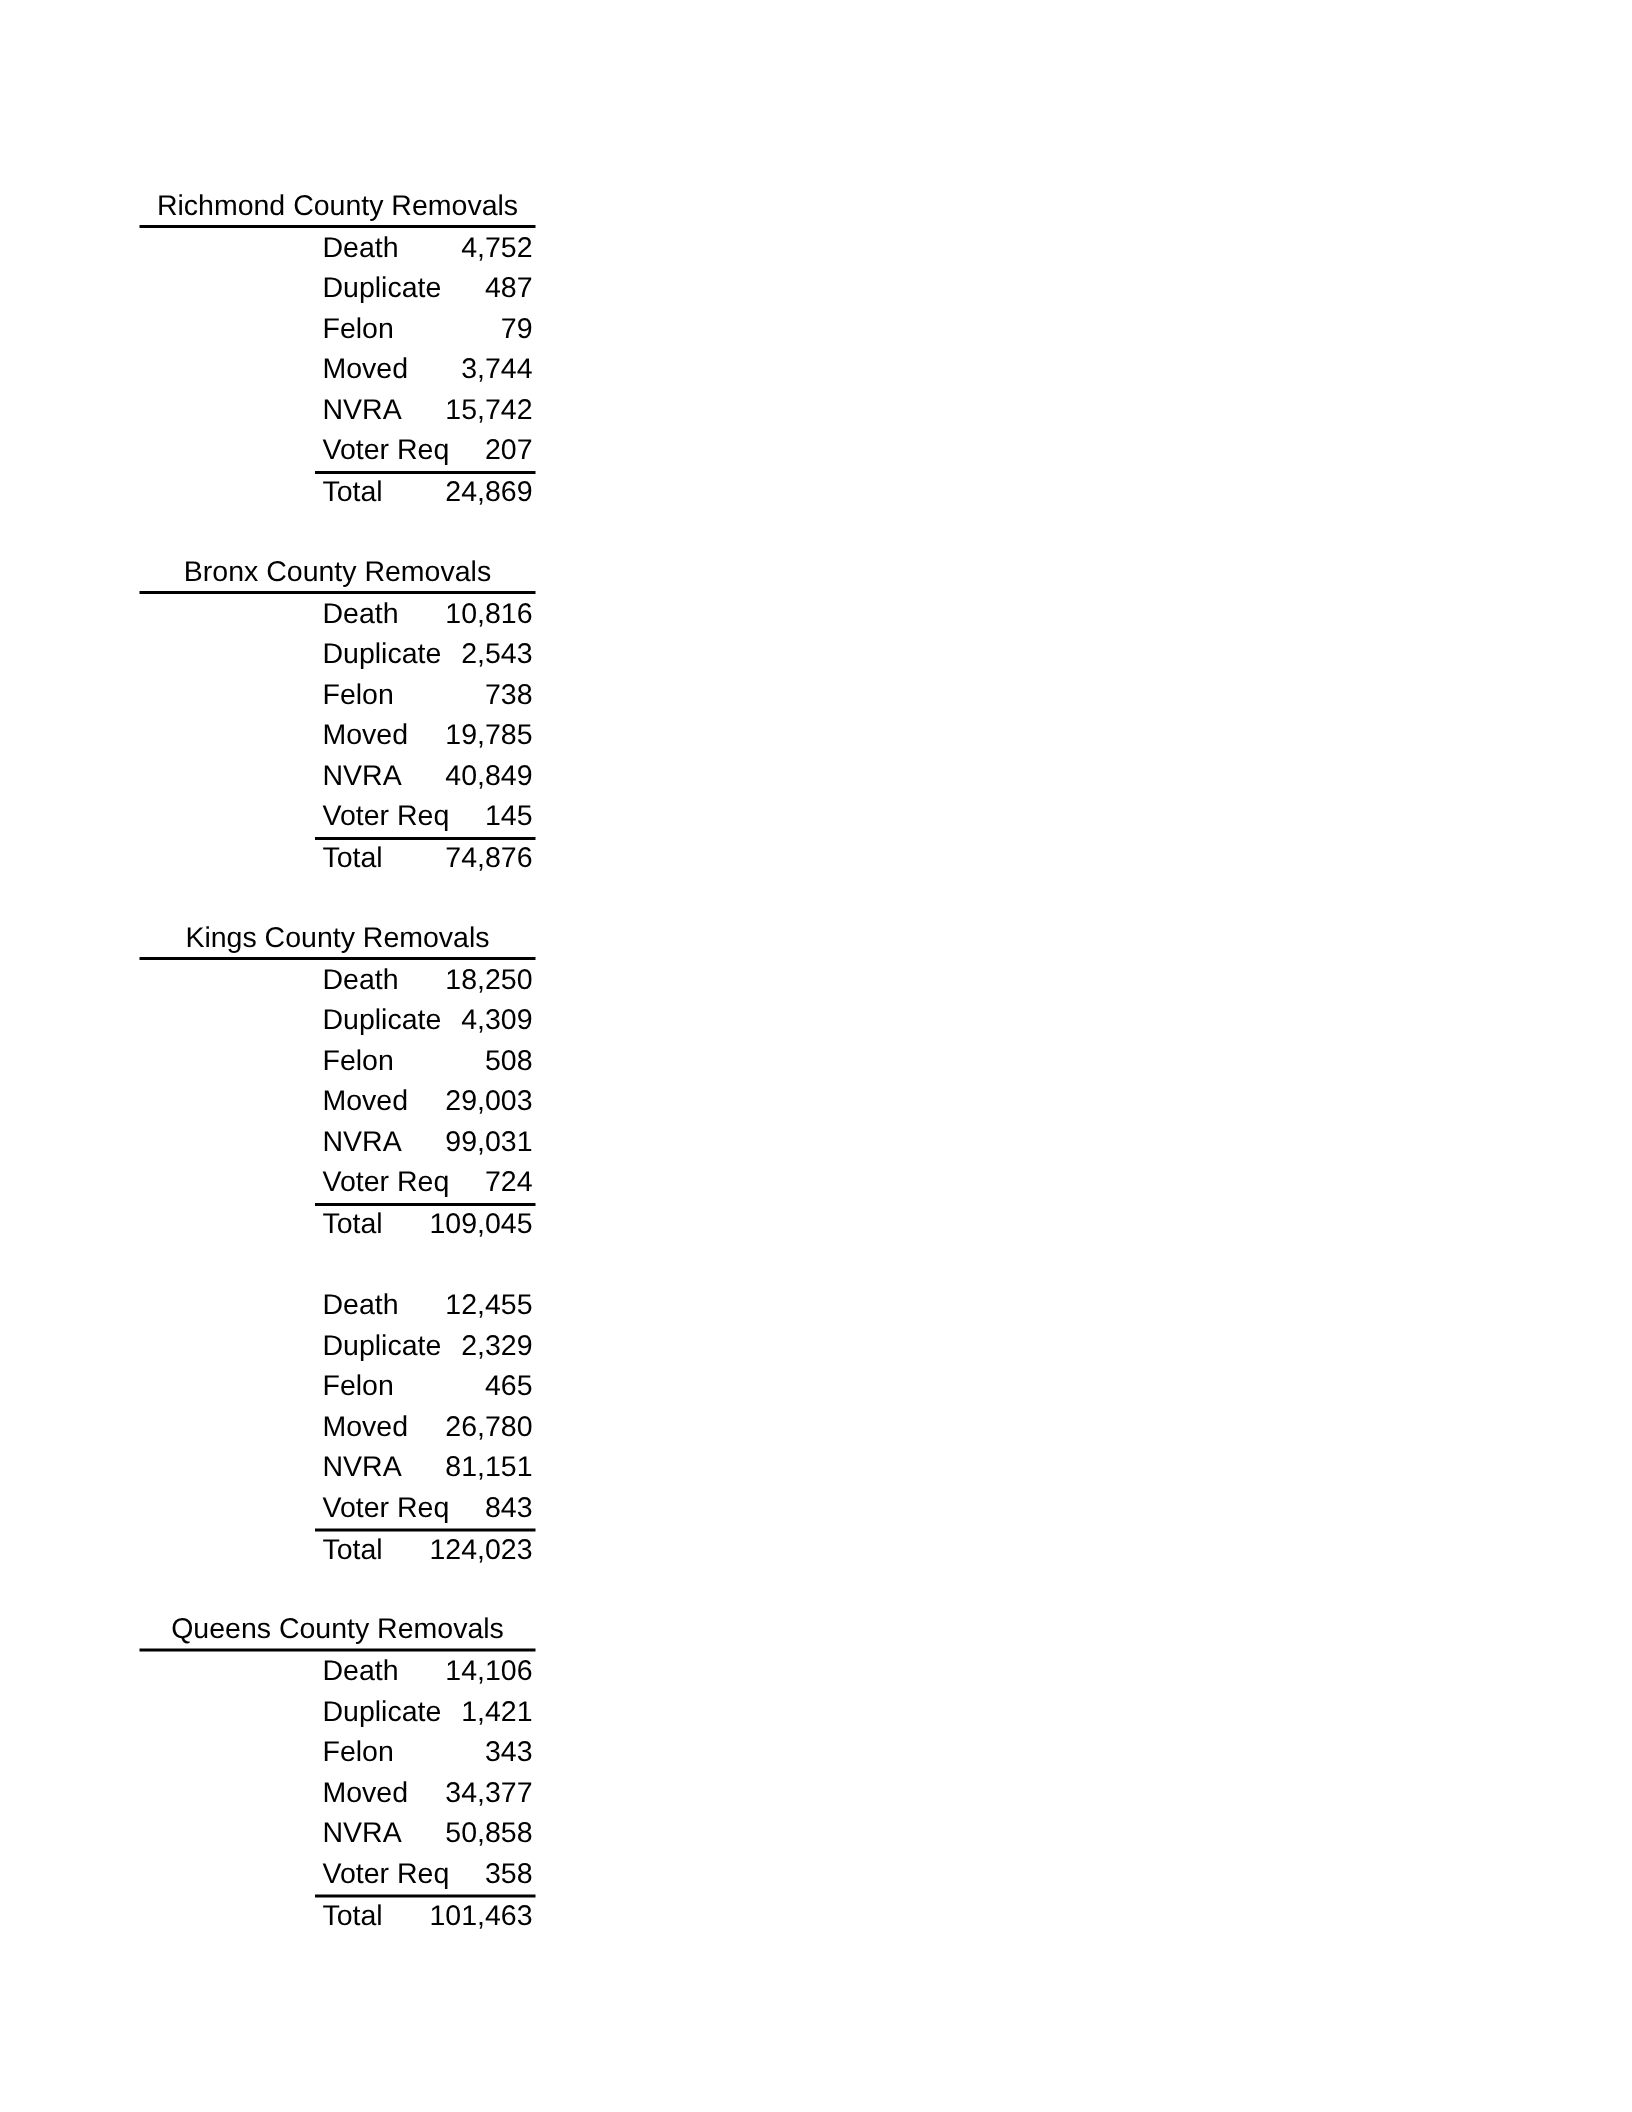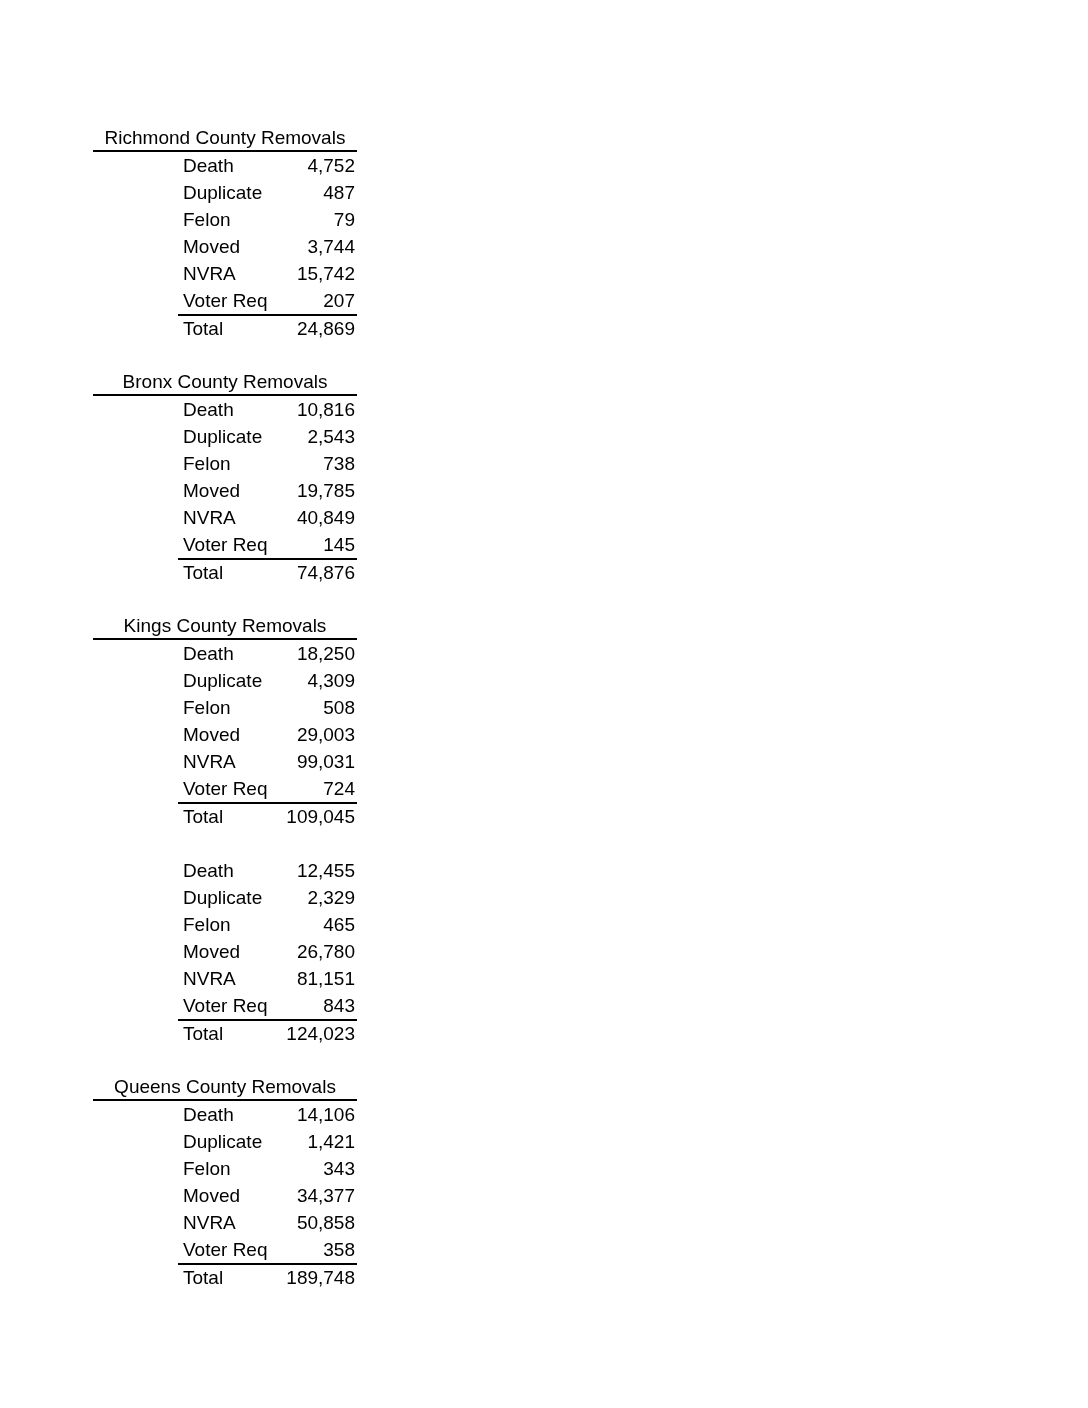--- a/index.html
+++ b/index.html
@@ -25,20 +25,21 @@
     height: 27px;
     line-height: 25px;
     text-align: center;
     border-bottom: 2px solid #000000;
     white-space: nowrap;
   }
   .row {
     display: flex;
     height: 27px;
     line-height: 27px;
+    gap: 32px;
   }
   .cell-a { flex: 0 0 85px; width: 85px; }
   .cell-bc {
     flex: 1;
     display: flex;
     justify-content: space-between;
     padding-left: 5px;
     padding-right: 2px;
     white-space: nowrap;
   }
@@ -305,18 +306,18 @@
       <div class="cell-a"></div>
       <div class="cell-bc">
         <span class="label">Voter Req</span>
         <span class="value">358</span>
       </div>
     </div>
     <div class="row total-row">
       <div class="cell-a"></div>
       <div class="cell-bc">
         <span class="label">Total</span>
-        <span class="value">189,748</span>
+        <span class="value">101,463</span>
       </div>
     </div>
   </section>
 
 </div>
 
 </body></html>

